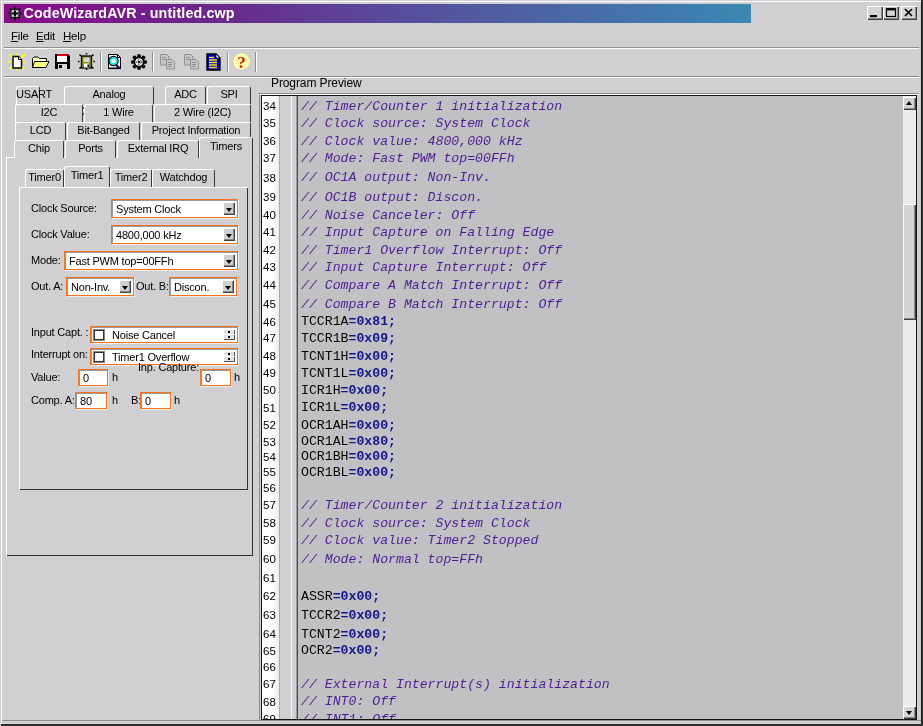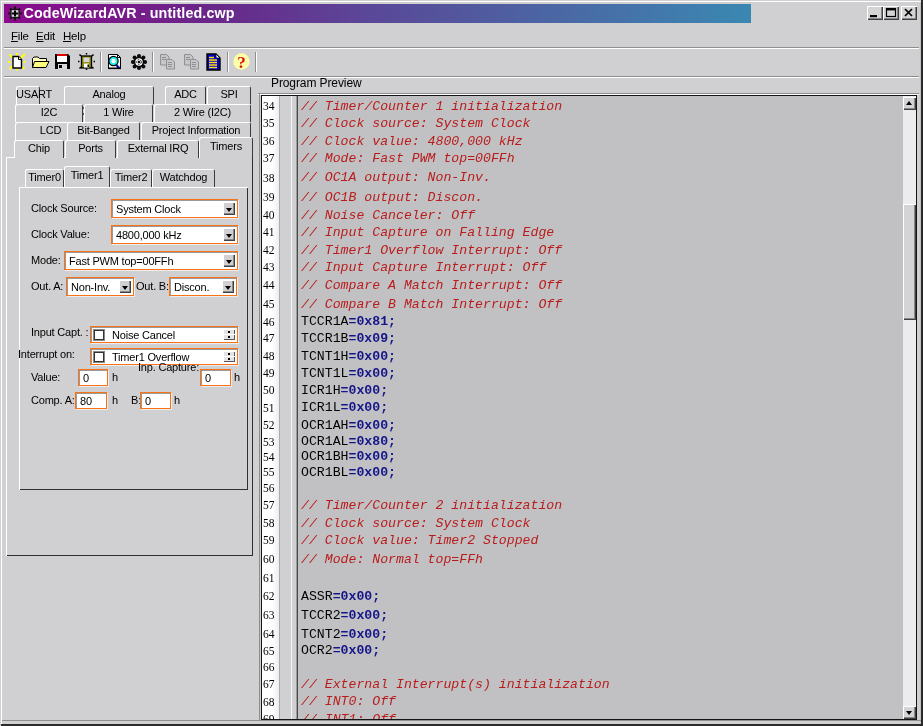--- a/index.html
+++ b/index.html
@@ -46,23 +46,23 @@
 .spin .s1{top:0}.spin .s2{bottom:0}
 .spin i{position:absolute;left:5px;top:2.2px;width:1.6px;height:1.6px;background:#000}
 
 #pplbl{left:271px;top:76.5px;font-size:12px;letter-spacing:-0.1px}
 #ppl1{left:258px;top:93px;width:661px;height:1px;background:#8E8E8E}
 #ppl2{left:258px;top:94px;width:661px;height:1px;background:#FFF}
 #edit{left:261px;top:95px;width:656px;height:625px;border:1px solid #141414;background:#C1C1C3;overflow:hidden}
 #gut{position:absolute;left:0;top:0;width:17px;height:623px;background:linear-gradient(90deg,#FFF 60%,#EDEDEF)}
 #strip{position:absolute;left:17px;top:0;width:19px;height:623px;background:#D0D0D2;box-shadow:inset 1px 0 0 #ABABAB,inset -1px 0 0 #4A4A4A,inset -2px 0 0 #9A9A9A}
 #stripw{position:absolute;left:29px;top:0;width:1px;height:623px;background:#F5F5F5}
-.gn{position:absolute;left:1px;width:15px;color:#000;font-family:Liberation Serif, serif;font-size:11.5px;line-height:17px}
+.gn{position:absolute;left:1px;width:15px;color:#000;font-family:Liberation Sans, sans-serif;font-size:11.5px;line-height:17px}
 .cl{position:absolute;left:39px;color:#000;font-family:"Liberation Mono",monospace;font-size:13.2px;line-height:17.4px;white-space:pre}
-.cmt{color:#b91c1c;font-style:italic}
+.cmt{color:#4c1d95;font-style:italic}
 .cl b{color:#15158A;font-weight:bold}
 
 #sbar{position:absolute;left:641px;top:0;width:13px;height:623px;background:#ECECEE}
 .sbtn{position:absolute;left:641px;width:13px;height:13px;background:#D4D4D4;box-shadow:inset 1px 1px 0 #FFF,inset -1px -1px 0 #404040,inset -2px -2px 0 #888}
 .sbtn i{position:absolute;left:3px;width:0;height:0;border-left:3.5px solid transparent;border-right:3.5px solid transparent}
 #sup i{top:4px;border-bottom:4px solid #000}
 #sdn i{top:5px;border-top:4px solid #000}
 #sthumb{position:absolute;left:641px;top:108px;width:13px;height:116px;background:#D4D4D4;box-shadow:inset 1px 1px 0 #FFF,inset -1px -1px 0 #404040,inset -2px -2px 0 #888}
 </style></head><body>
 <div class="a" id="title">
@@ -184,21 +184,21 @@
 <div class="a" id="tline1"></div>
 <div class="a" id="tline2"></div>
 
 <div class="tab" style="left:16px;top:86px;width:24px">USART</div>
 <div class="tab" style="left:64px;top:86px;width:90px">Analog Comparator</div>
 <div class="tab" style="left:165px;top:86px;width:41px">ADC</div>
 <div class="tab" style="left:207px;top:86px;width:44px">SPI</div>
 <div class="tab" style="left:15px;top:104px;width:68px">I2C</div>
 <div class="tab" style="left:84px;top:104px;width:69px">1 Wire</div>
 <div class="tab" style="left:154px;top:104px;width:97px">2 Wire (I2C)</div>
-<div class="tab" style="left:15px;top:122px;width:71px">LCD</div>
+<div class="tab" style="left:15px;top:122px;width:51px">LCD</div>
 <div class="tab" style="left:67px;top:122px;width:73px">Bit-Banged</div>
 <div class="tab" style="left:141px;top:122px;width:110px">Project Information</div>
 <div class="tab" style="left:14px;top:140px;width:50px">Chip</div>
 <div class="tab" style="left:65px;top:140px;width:51px">Ports</div>
 <div class="tab" style="left:117px;top:140px;width:82px">External IRQ</div>
 <div class="tab tabsel" style="left:199px;top:137px;width:54px">Timers</div>
 <div class="tab" style="left:25px;top:169px;width:39px">Timer0</div>
 <div class="tab tabsel" style="left:64px;top:166px;width:46px">Timer1</div>
 <div class="tab" style="left:110px;top:169px;width:42px">Timer2</div>
 <div class="tab" style="left:152px;top:169px;width:63px">Watchdog</div>
@@ -334,21 +334,21 @@
     <span>Noise Cancel</span>
     <div class="spin">
       <div class="s1">
         <i></i>
       </div>
       <div class="s2">
         <i></i>
       </div>
     </div>
   </div>
-<span class="lbl" style="left:18px;top:348px">Interrupt on:</span>
+<span class="lbl" style="left:31px;top:348px">Interrupt on:</span>
 <div class="a sunk cc" style="left:90px;top:348px;width:148px;height:17px">
     <div class="chk"></div>
     <span>Timer1 Overflow</span>
     <div class="spin">
       <div class="s1">
         <i></i>
       </div>
       <div class="s2">
         <i></i>
       </div>

